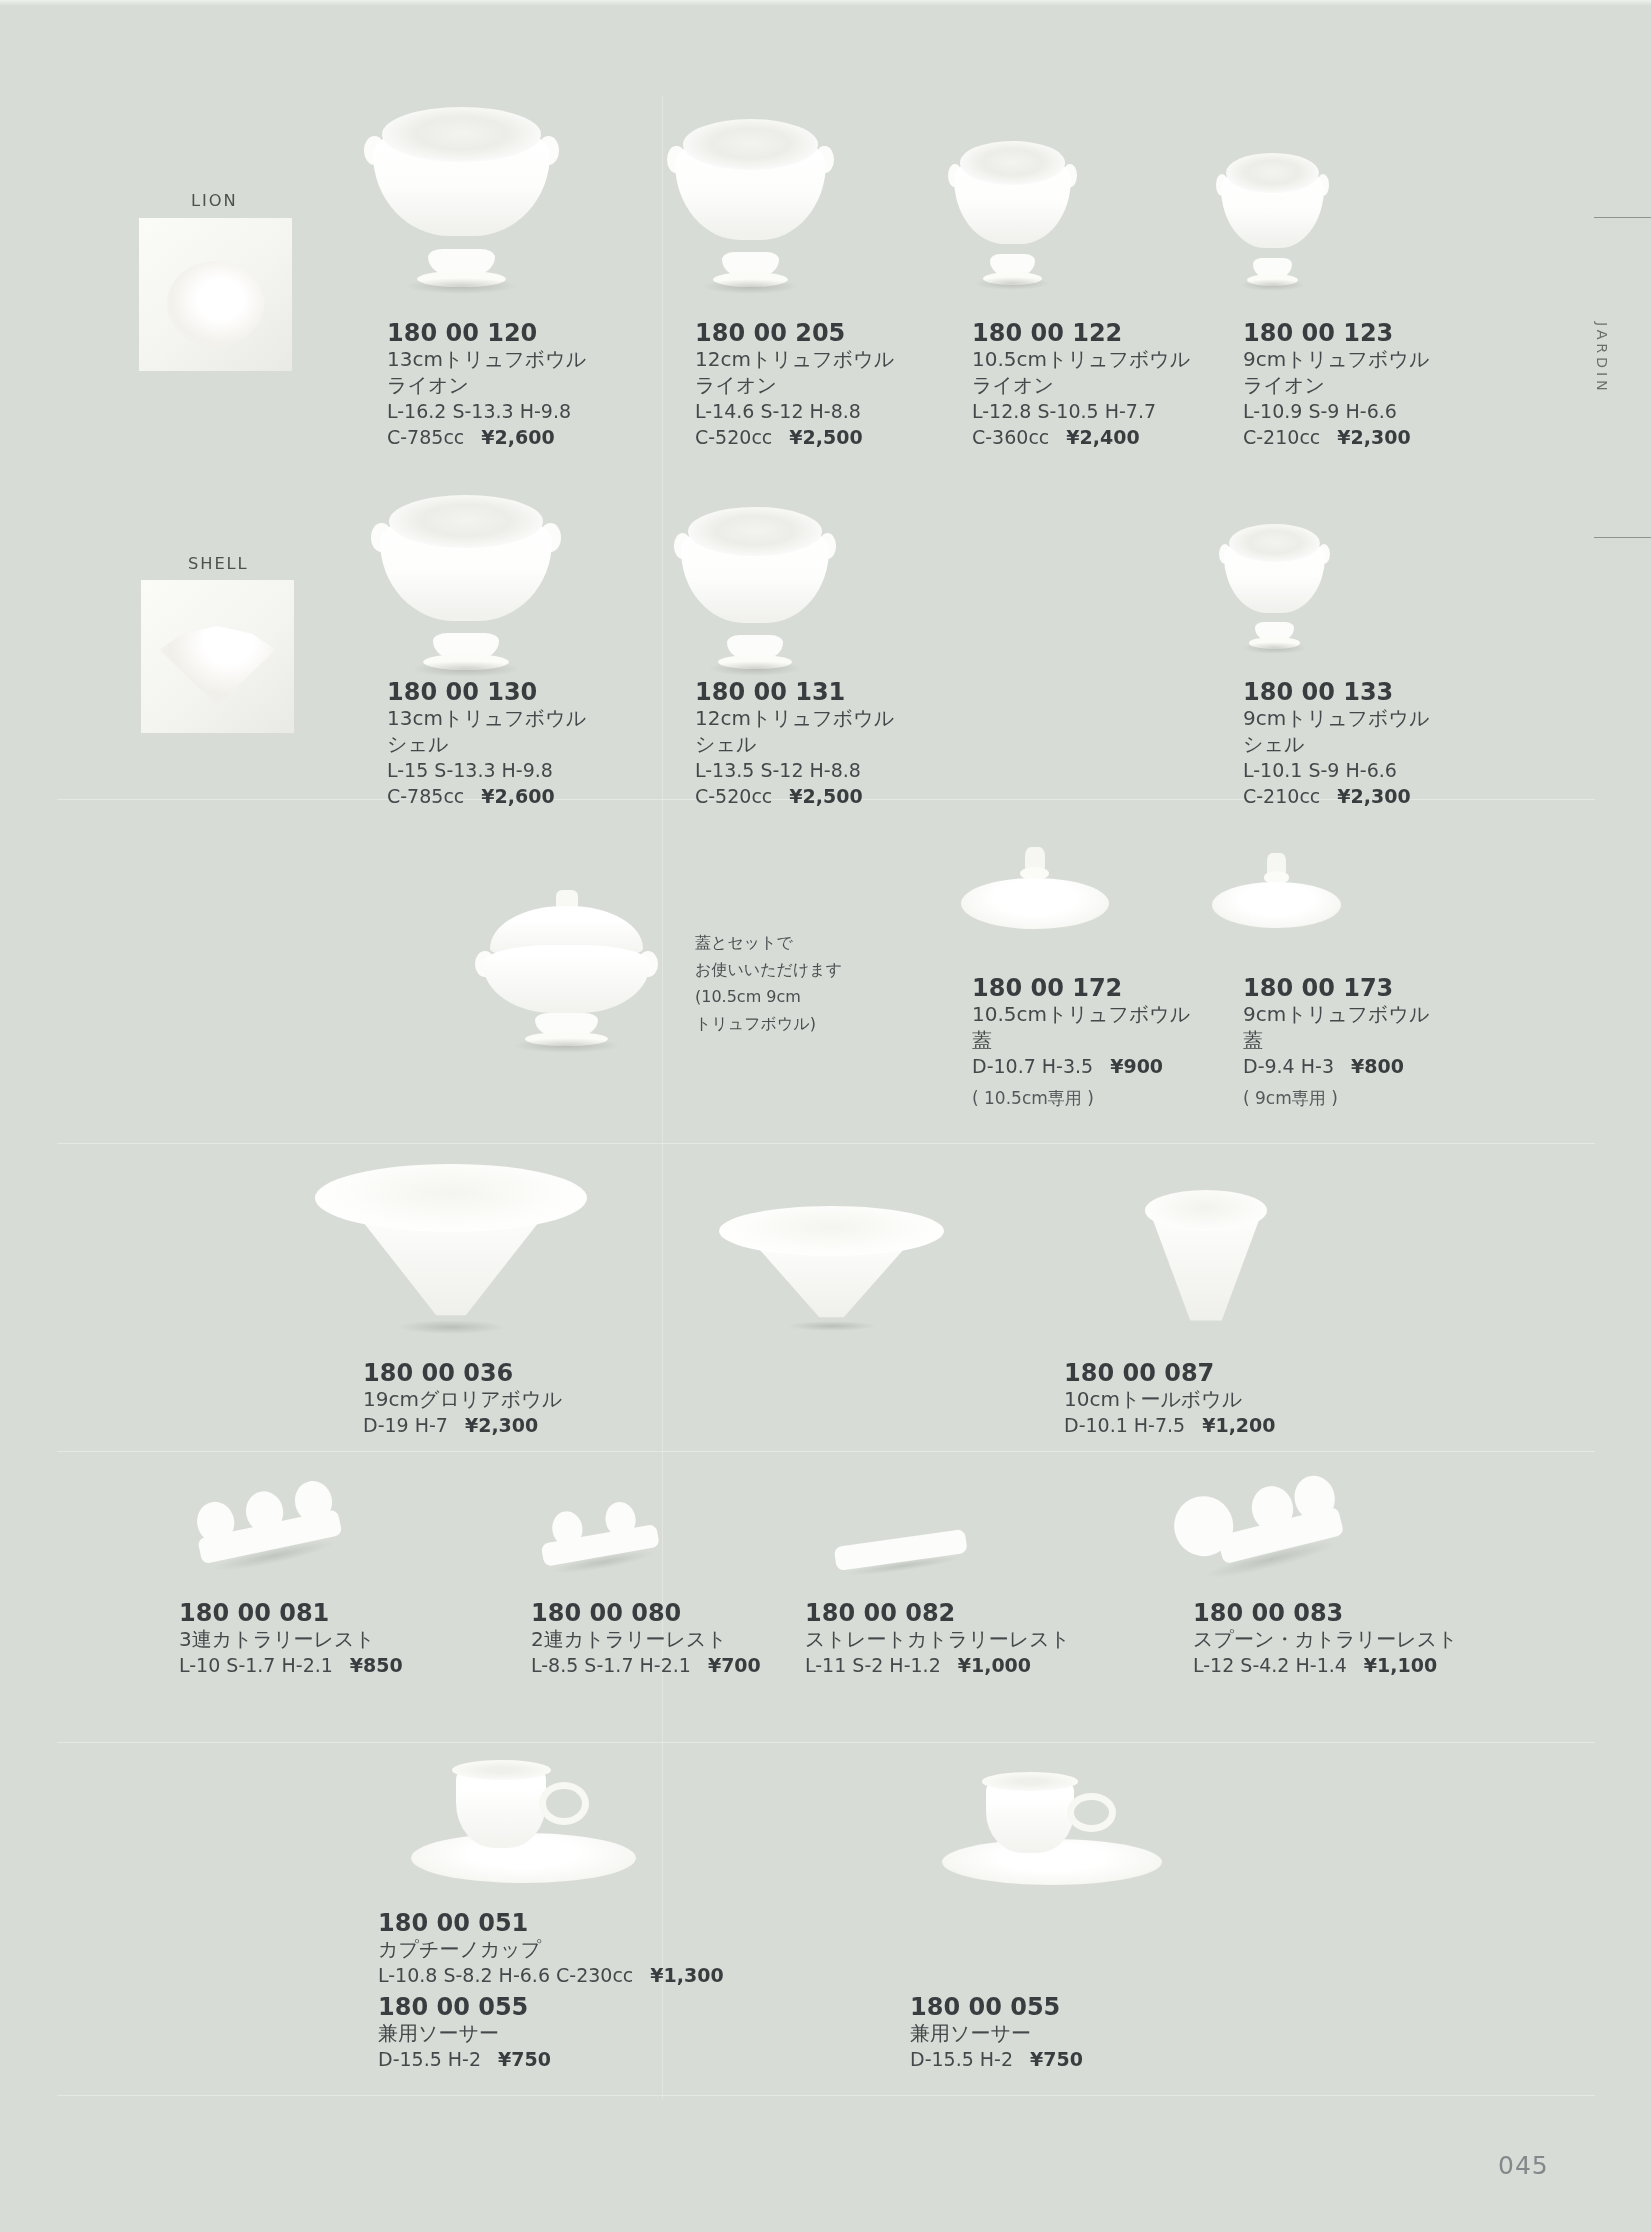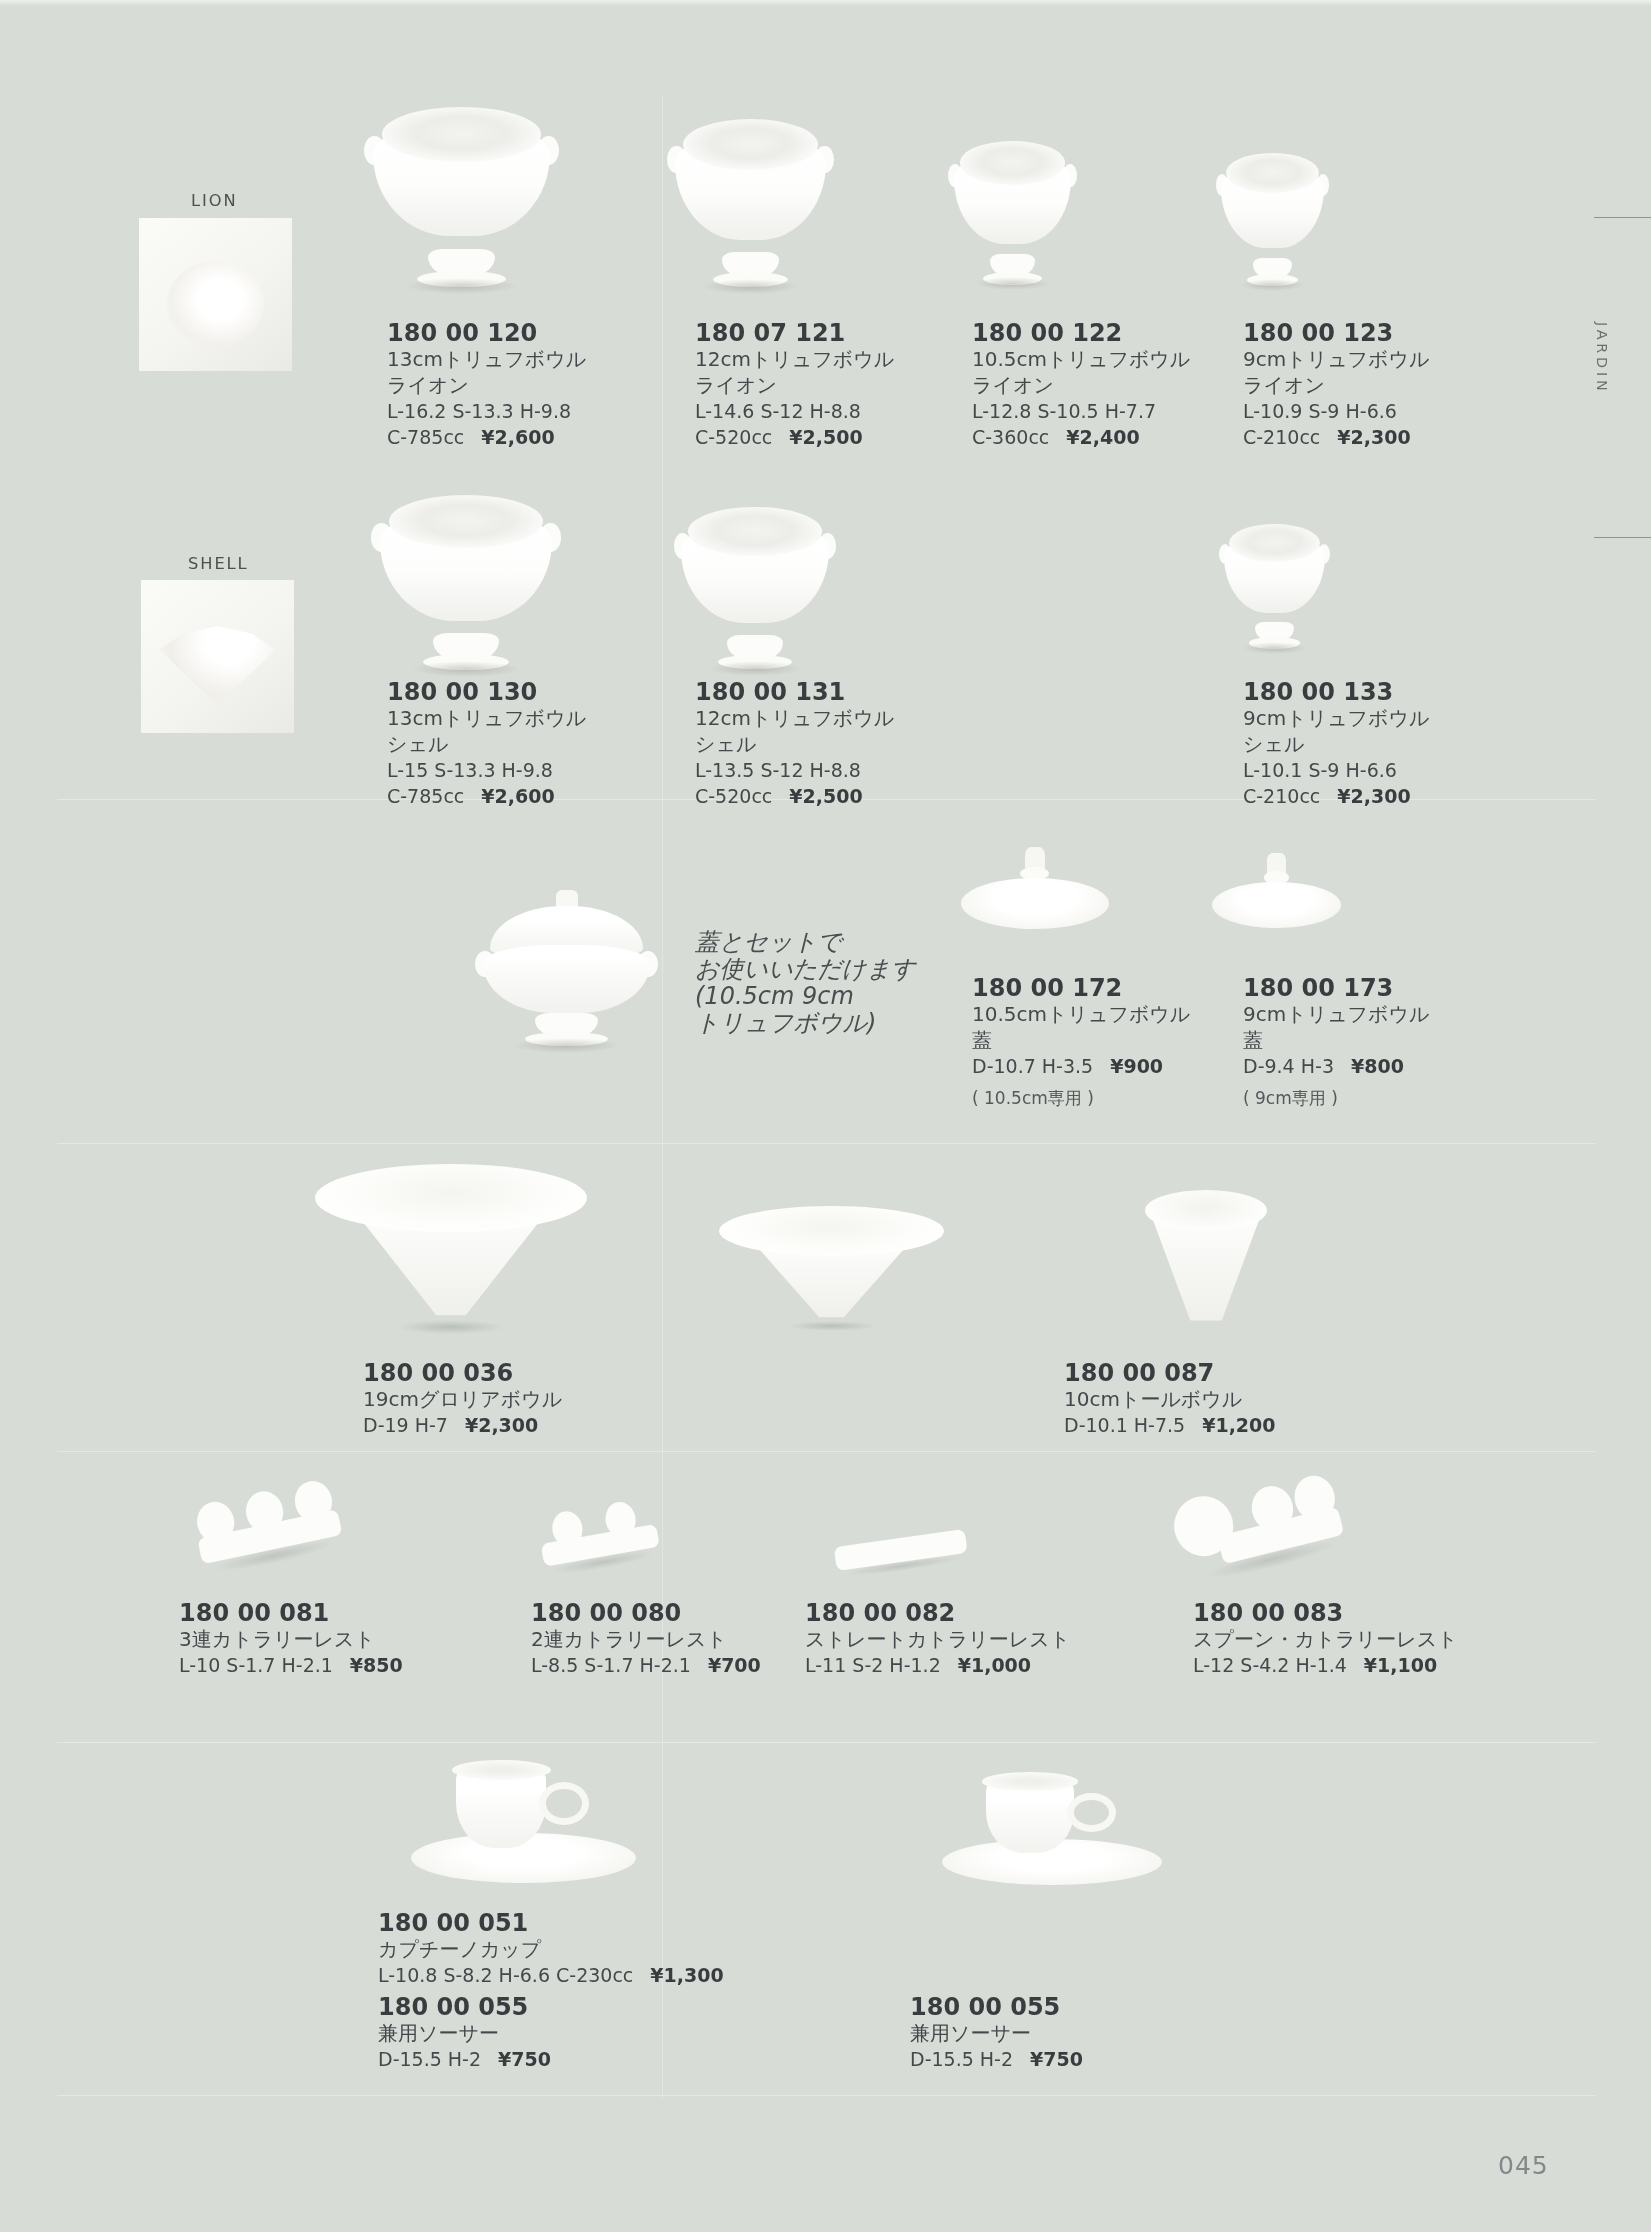--- a/index.html
+++ b/index.html
@@ -12,21 +12,21 @@
   .grid-v { position:absolute; top:96px; bottom:134px; width:1px; background:rgba(255,255,255,0.28); }
 
   
   .sec-label { position:absolute; font-size:16.3px; letter-spacing:1.9px; color:#4d504d;text-align:right; }
   .pt { position:absolute; color:#45484a; }
   .pt .code { font-size:24px; line-height:26px; font-weight:bold; color:#3a3d3f; }
   .pt .nm   { font-size:20px; line-height:26px; }
   .pt .dm   { font-size:19px; line-height:26px; }
   .pt .price { font-weight:bold; margin-left:17px; color:#3a3d3f; }
   .pt .note-small { font-size:17px; line-height:23px; color:#55585a; margin-top:7.6px; }
-  .note-block { position:absolute; font-size:24px; line-height:27px; color:#4a4d4f;font-style:italic; }
+  .note-block { position:absolute; font-size:16px; line-height:27px; color:#4a4d4f; }
   .pagenum { position:absolute; font-size:25px; color:#83888a; letter-spacing:1px; }
   .jardin { position:absolute; writing-mode:vertical-lr; font-size:14.3px; letter-spacing:3.8px; color:#6a6f6c; }
   .tick { position:absolute; height:1px; background:#8d938f; }
 
   
   .thumb { position:absolute; width:153px; height:153px;
            background:linear-gradient(140deg,#fbfbf8 0%,#f4f4f0 55%,#e9eae5 100%); }
   .thumb .blob { position:absolute; left:18%; top:28%; width:64%; height:56%; border-radius:50%;
                  background:radial-gradient(ellipse at 55% 45%, #ffffff 30%, #f3f1ec 65%, rgba(240,240,235,0) 85%); }
   .thumb .fan { position:absolute; left:12%; top:30%; width:76%; height:52%;
@@ -160,21 +160,21 @@
   </div>
 
   <div class="pt" style="left:387px; top:320px">
     <div class="code">180 00 120</div>
     <div class="nm">13cmトリュフボウル</div>
     <div class="nm">ライオン</div>
     <div class="dm">L-16.2 S-13.3 H-9.8</div>
     <div class="dm"><span>C-785cc</span><span class="price">¥2,600</span></div>
   </div>
   <div class="pt" style="left:695px; top:320px">
-    <div class="code">180 07 121</div>
+    <div class="code">180 00 205</div>
     <div class="nm">12cmトリュフボウル</div>
     <div class="nm">ライオン</div>
     <div class="dm">L-14.6 S-12 H-8.8</div>
     <div class="dm"><span>C-520cc</span><span class="price">¥2,500</span></div>
   </div>
   <div class="pt" style="left:972px; top:320px">
     <div class="code">180 00 122</div>
     <div class="nm">10.5cmトリュフボウル</div>
     <div class="nm">ライオン</div>
     <div class="dm">L-12.8 S-10.5 H-7.7</div>

